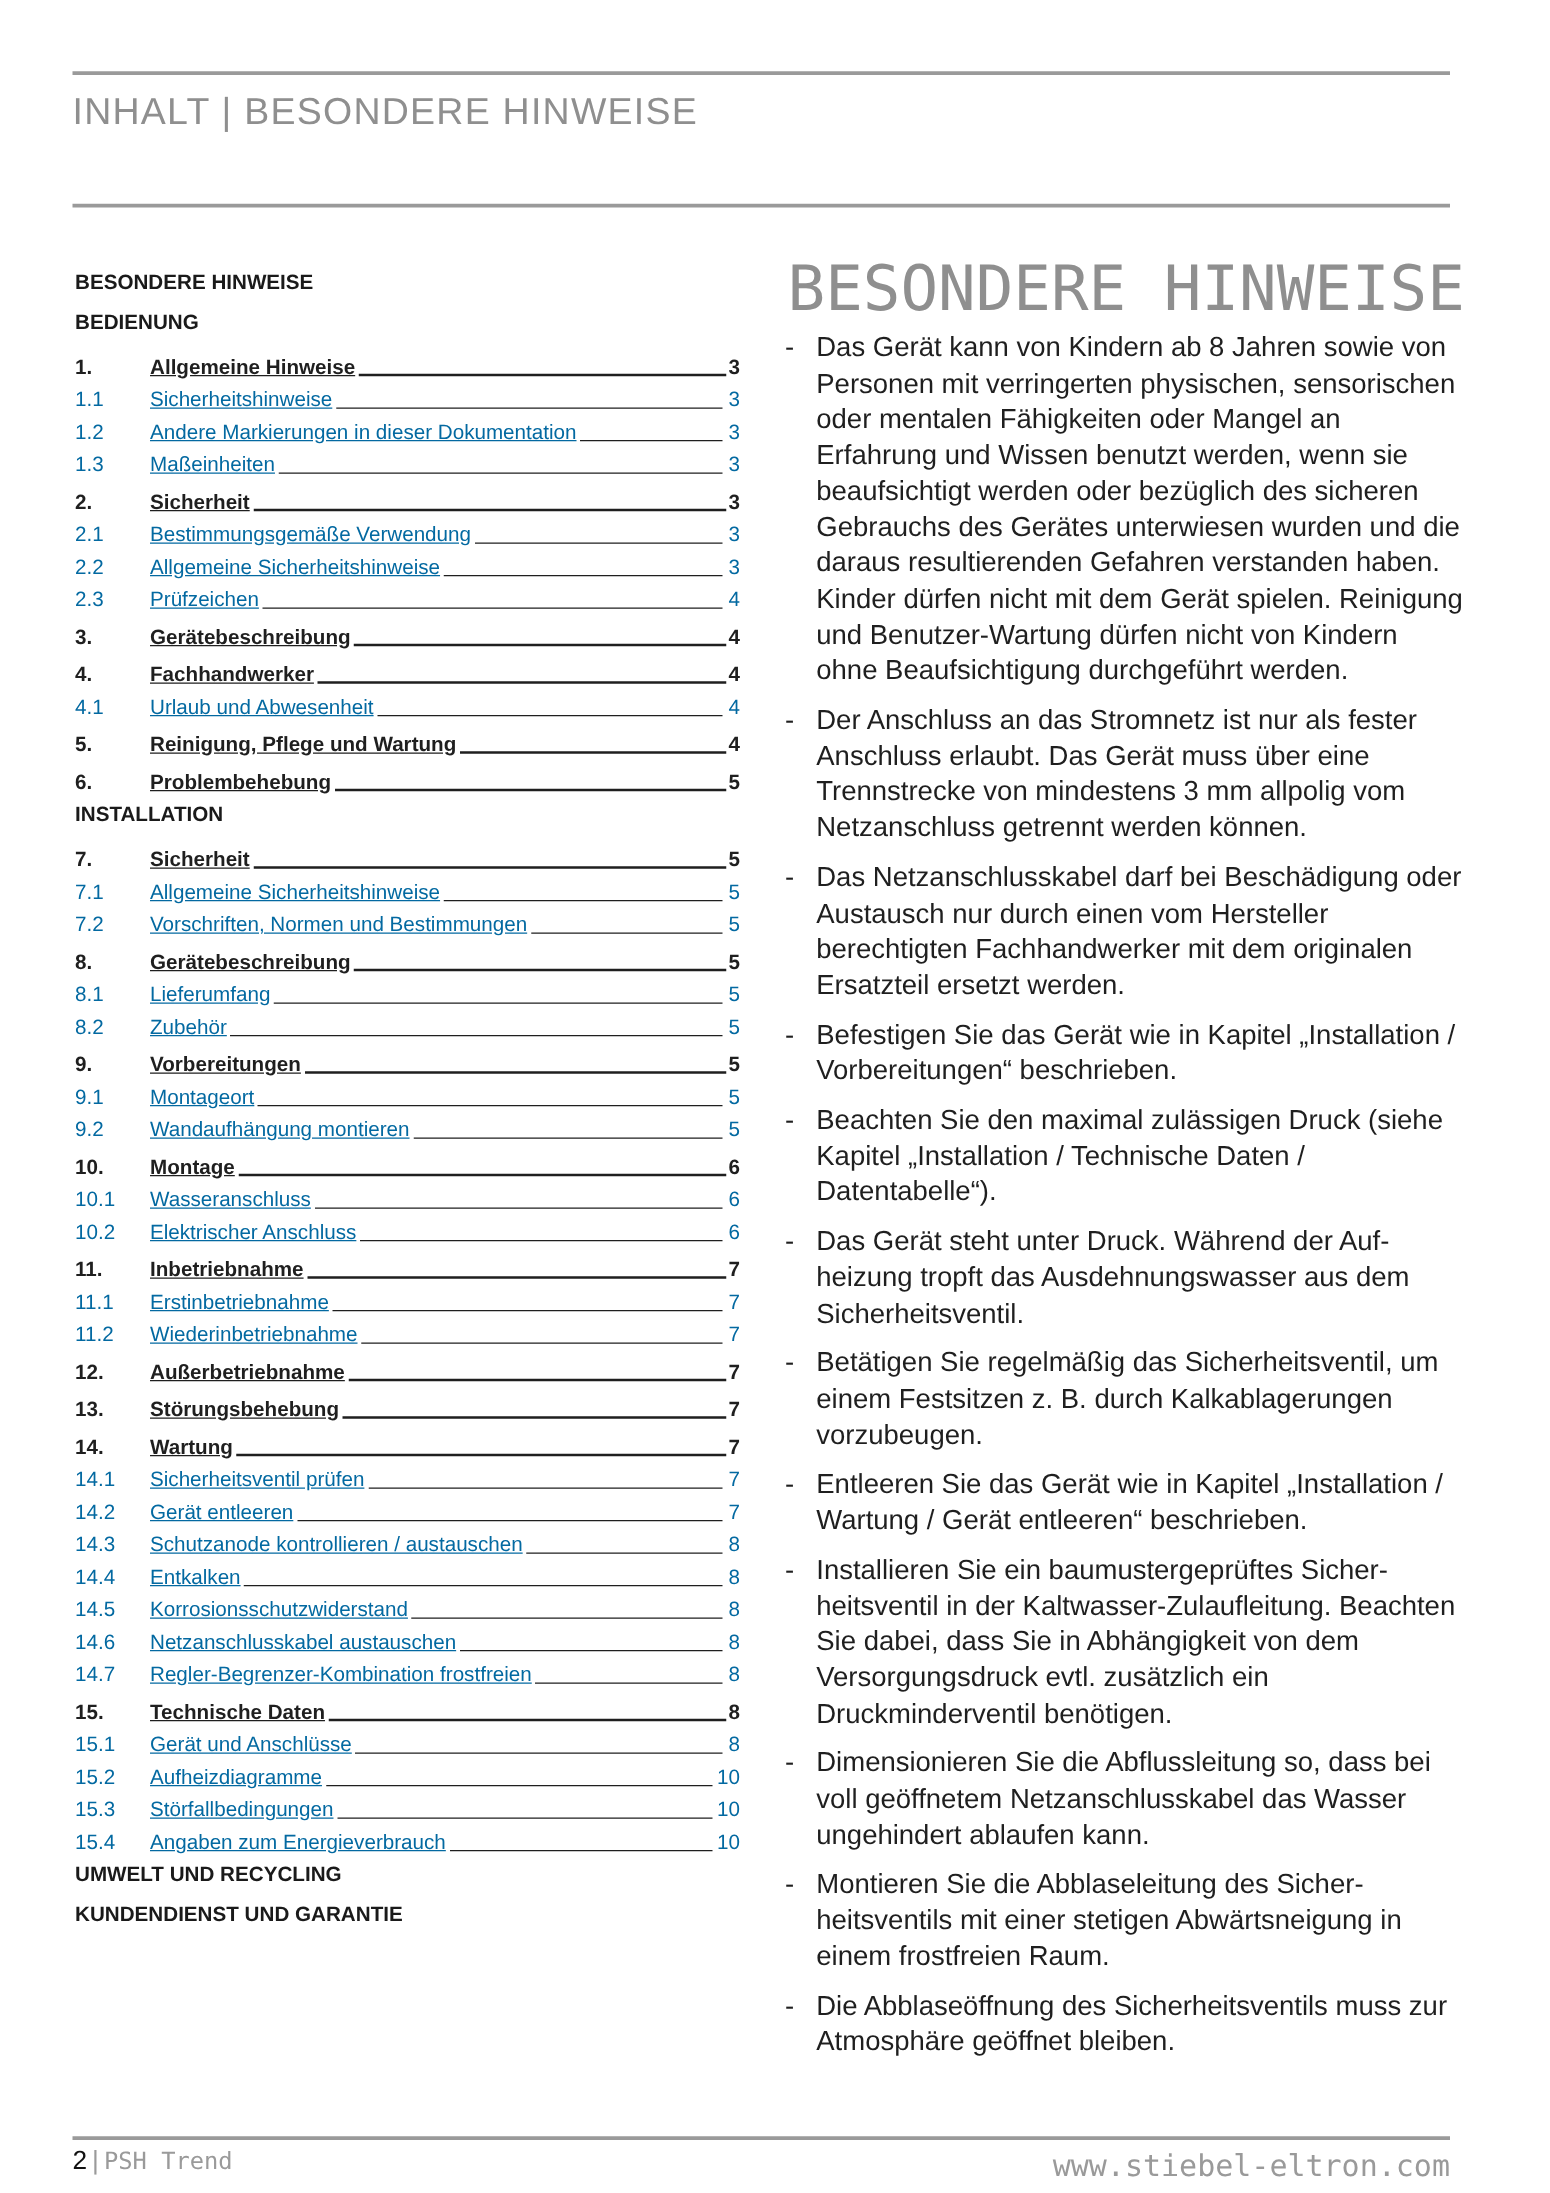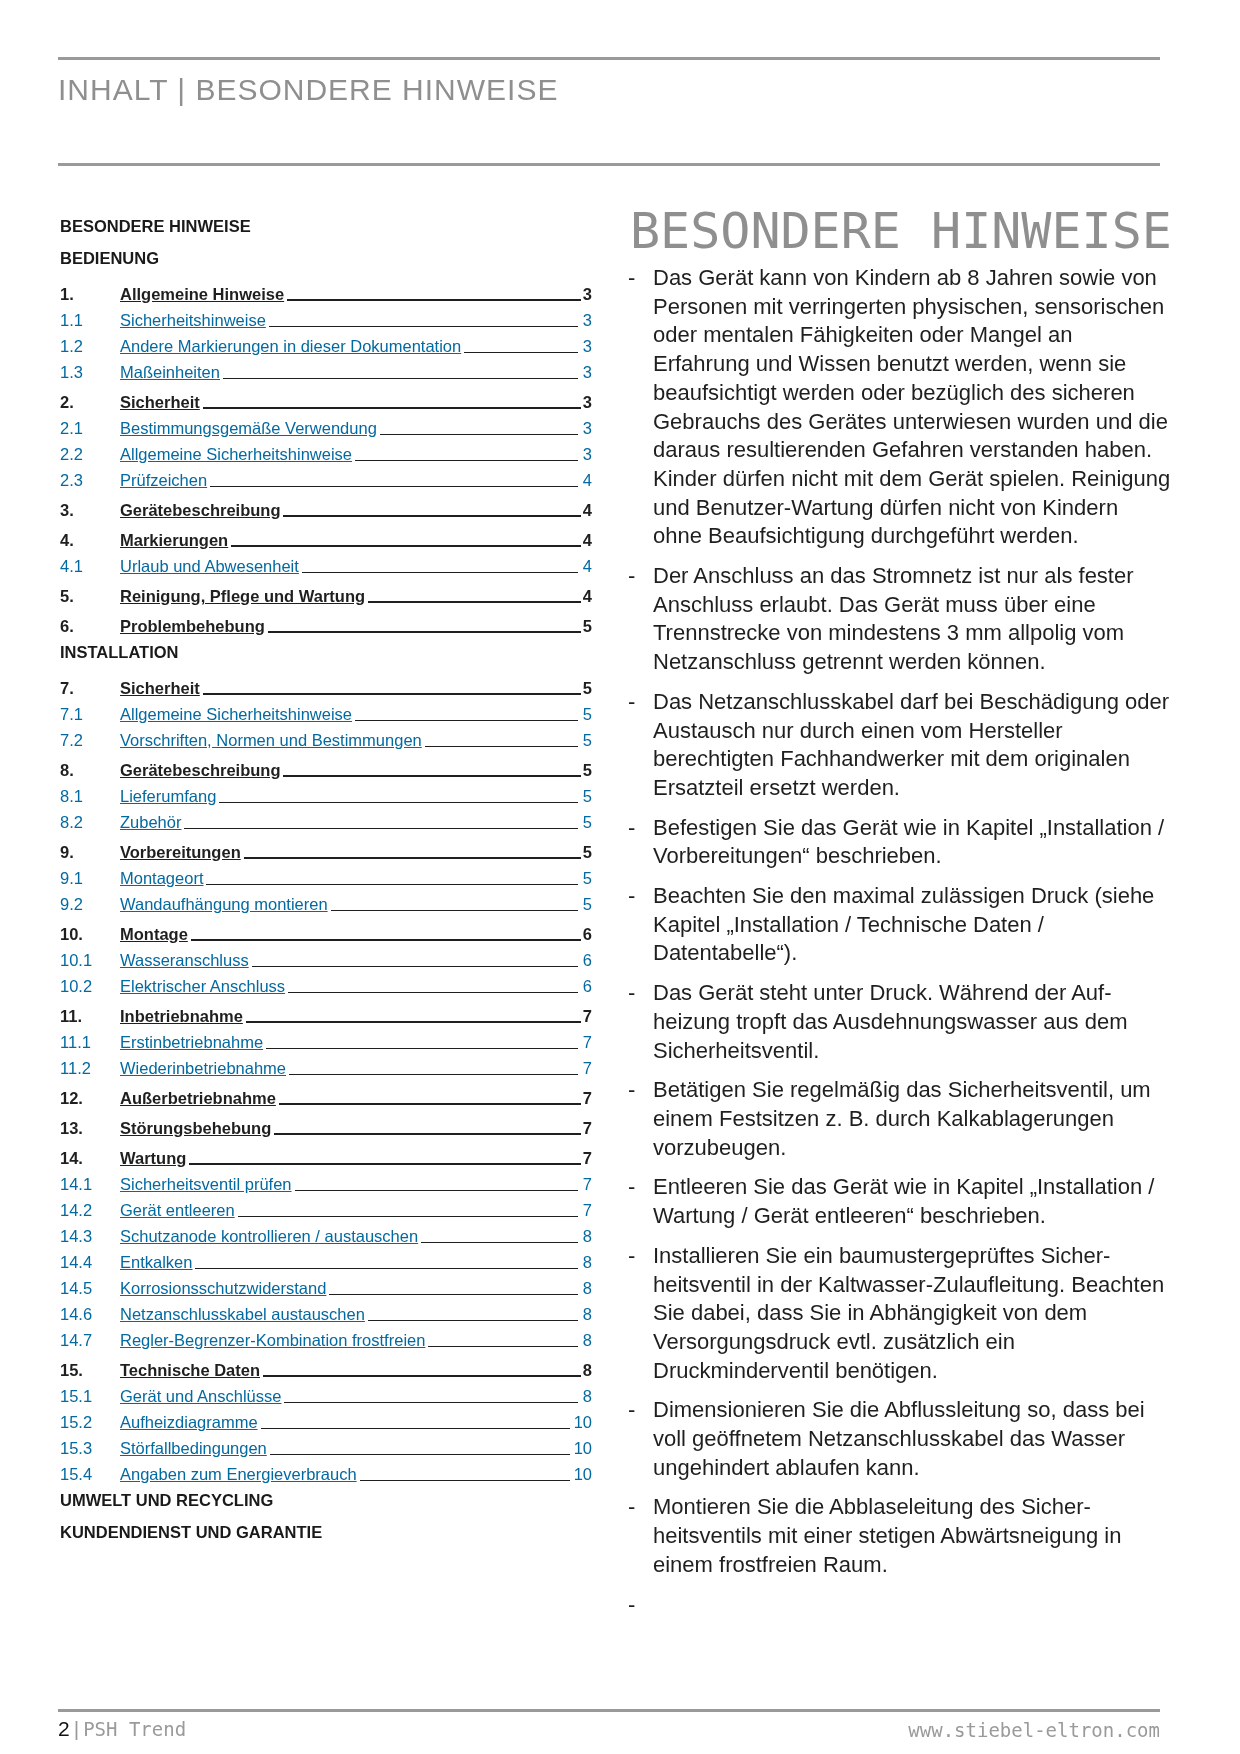--- a/index.html
+++ b/index.html
@@ -32,21 +32,21 @@
     .notes { position: absolute; left: 628px; top: 264px; width: 545px; margin: 0; padding: 0; list-style: none; }
     .notes li { position: relative; padding-left: 25px; font-size: 22px; line-height: 28.7px; margin-bottom: 11px; color: #1f1f1f; }
     .notes li .dash { position: absolute; left: 0; top: 0; }
 
     
     .footer-left { position: absolute; left: 58px; top: 1717px; font-size: 21px; white-space: nowrap; }
     .footer-left .pg { color: #111; }
     .footer-left .sep { color: #9a9a9a; margin: 0 4px; }
     .footer-left .prod { color: #9a9a9a; font-family: "DejaVu Sans Mono", monospace; font-size: 19px; }
     .footer-right { position: absolute; right: 80px; top: 1719px; font-family: "DejaVu Sans Mono", monospace;
-                    font-size: 19px; color: #9a9a9a; white-space: nowrap; }
+                    font-size: 24px; color: #9a9a9a; white-space: nowrap; }
   </style>
 </head>
 <body>
 
 <div class="rule top"></div>
 <div class="header-title">INHALT | BESONDERE HINWEISE</div>
 <div class="rule mid"></div>
 
 <div class="toc" id="toc">
     <div class="sec">BESONDERE HINWEISE</div>
@@ -100,21 +100,21 @@
       <span class="page">4</span>
     </div>
     <div class="row lvl1">
       <span class="num">3.</span>
       <span class="title">Gerätebeschreibung</span>
       <span class="leader"></span>
       <span class="page">4</span>
     </div>
     <div class="row lvl1">
       <span class="num">4.</span>
-      <span class="title">Markierungen</span>
+      <span class="title">Fachhandwerker</span>
       <span class="leader"></span>
       <span class="page">4</span>
     </div>
     <div class="row lvl2">
       <span class="num">4.1</span>
       <span class="title">Urlaub und Abwesenheit</span>
       <span class="leader"></span>
       <span class="page">4</span>
     </div>
     <div class="row lvl1">
@@ -320,20 +320,20 @@
     <li><span class="dash">-</span><span>Der Anschluss an das Stromnetz ist nur als fes­ter Anschluss erlaubt. Das Gerät muss über eine Trennstrecke von mindestens 3 mm allpolig vom Netzanschluss getrennt werden können.</span></li>
     <li><span class="dash">-</span><span>Das Netzanschlusskabel darf bei Beschädigung oder Austausch nur durch einen vom Hersteller berechtigten Fachhandwerker mit dem originalen Ersatzteil ersetzt werden.</span></li>
     <li><span class="dash">-</span><span>Befestigen Sie das Gerät wie in Kapitel „Installati­on / Vorbereitungen“ beschrieben.</span></li>
     <li><span class="dash">-</span><span>Beachten Sie den maximal zulässigen Druck (siehe Kapitel „Installation / Technische Daten / Datentabelle“).</span></li>
     <li><span class="dash">-</span><span>Das Gerät steht unter Druck. Während der Auf­heizung tropft das Ausdehnungswasser aus dem Sicherheitsventil.</span></li>
     <li><span class="dash">-</span><span>Betätigen Sie regelmäßig das Sicherheitsventil, um einem Festsitzen z. B. durch Kalkablagerun­gen vorzubeugen.</span></li>
     <li><span class="dash">-</span><span>Entleeren Sie das Gerät wie in Kapitel „Installati­on / Wartung / Gerät entleeren“ beschrieben.</span></li>
     <li><span class="dash">-</span><span>Installieren Sie ein baumustergeprüftes Sicher­heitsventil in der Kaltwasser-Zulaufleitung. Beachten Sie dabei, dass Sie in Abhängigkeit von dem Versorgungsdruck evtl. zusätzlich ein Druckminderventil benötigen.</span></li>
     <li><span class="dash">-</span><span>Dimensionieren Sie die Abflussleitung so, dass bei voll geöffnetem Netzanschlusskabel das Wasser ungehindert ablaufen kann.</span></li>
     <li><span class="dash">-</span><span>Montieren Sie die Abblaseleitung des Sicher­heitsventils mit einer stetigen Abwärtsneigung in einem frostfreien Raum.</span></li>
-    <li><span class="dash">-</span></li>
+    <li><span class="dash">-</span><span>Die Abblaseöffnung des Sicherheitsventils muss zur Atmosphäre geöffnet bleiben.</span></li>
   </ul>
 
 <div class="rule bottom"></div>
 <div class="footer-left">
   <span class="pg">2</span><span class="sep">|</span><span class="prod">PSH Trend</span>
 </div>
 <div class="footer-right">www.stiebel-eltron.com</div>
 
 </body></html>

